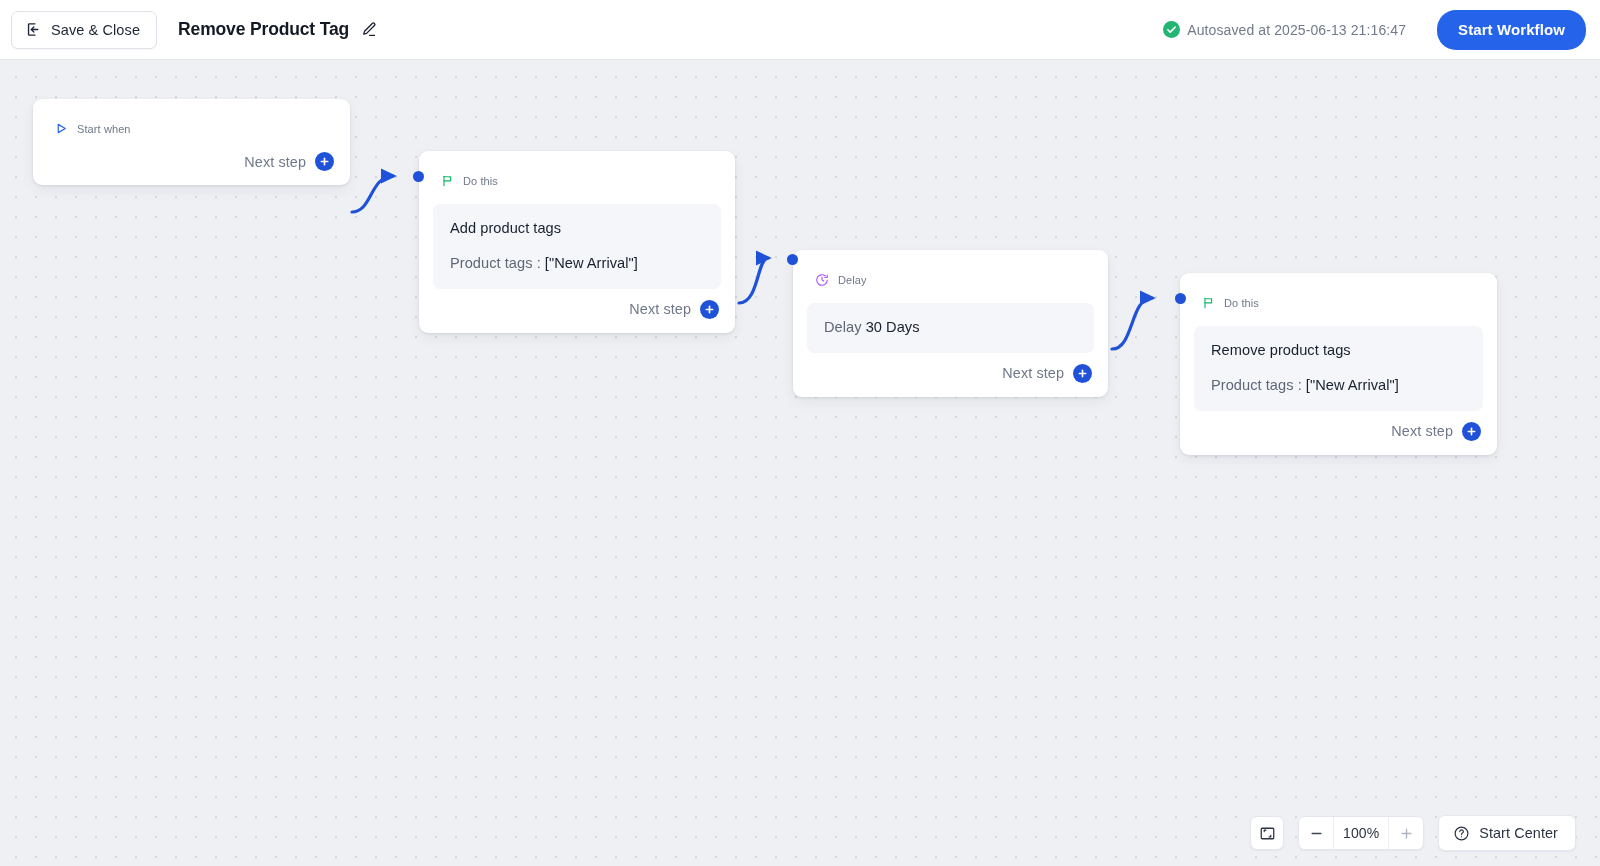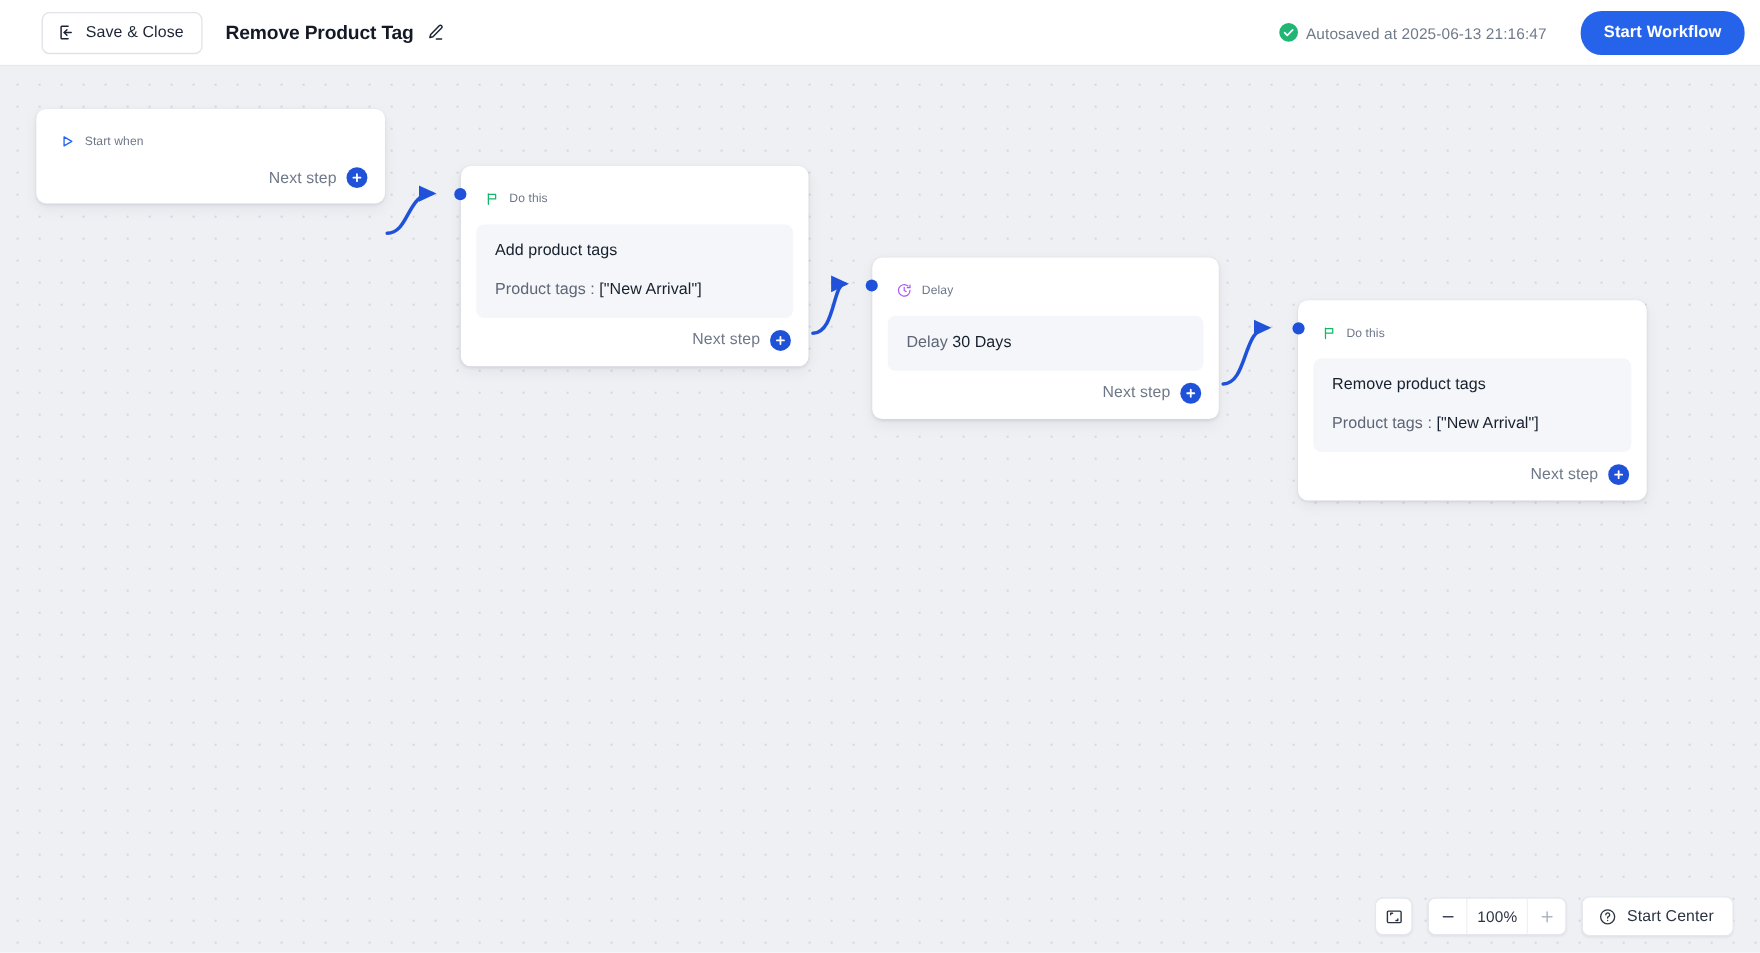--- a/index.html
+++ b/index.html
@@ -16,21 +16,20 @@
   .header {
     position: absolute;
     top: 0; left: 0;
     width: 1600px;
     height: 60px;
     background: #ffffff;
     border-bottom: 1px solid #e6e8ec;
     display: flex;
     align-items: center;
     z-index: 30;
-    padding-left: 27px;
   }
 
   .save-close-btn {
     margin-left: 11px;
     height: 38px;
     padding: 0 16px 0 13px;
     display: flex;
     align-items: center;
     gap: 9px;
     background: #ffffff;
@@ -338,21 +337,21 @@
       <span class="plus-btn">
         <svg width="11" height="11" viewBox="0 0 24 24" fill="none" stroke="#ffffff" stroke-width="3.6" stroke-linecap="round">
           <path d="M12 5v14M5 12h14"></path>
         </svg>
       </span>
     </div>
     <div style="height:14px"></div>
   </div>
 
   <div class="in-dot" style="left:787px; top:194px;"></div>
-  <div class="node" style="left:793px; top:174px; width:315px;">
+  <div class="node" style="left:793px; top:190px; width:315px;">
     <div class="node-head">
       <span style="display:flex">
         <svg width="14" height="14" viewBox="0 0 24 24" fill="none" stroke="#a855f7" stroke-width="1.9" stroke-linecap="round" stroke-linejoin="round">
           <path d="M21 12a9 9 0 1 1-3.2-6.9"></path>
           <path d="M21 3.6v4.2h-4.2"></path>
           <path d="M12 7.1V12l3 1.8"></path>
         </svg>
       </span>
       <span class="node-head-label">Delay</span>
     </div>

